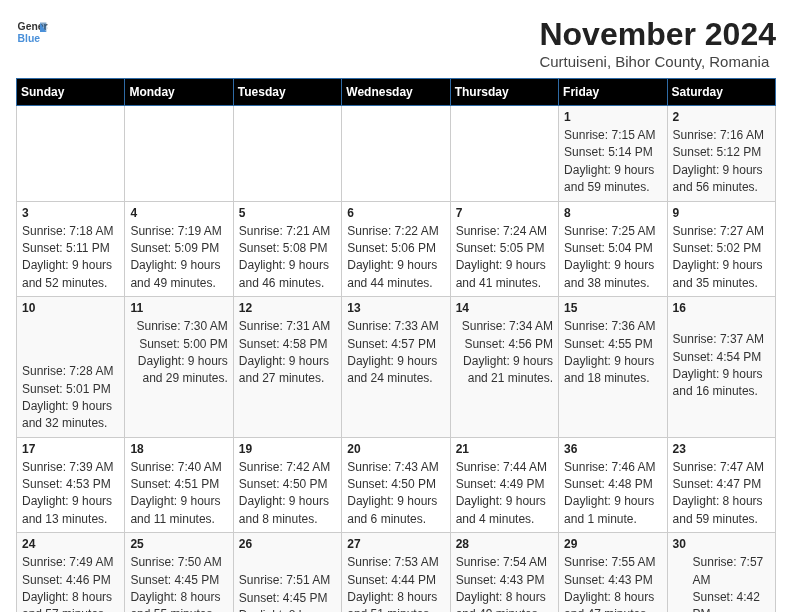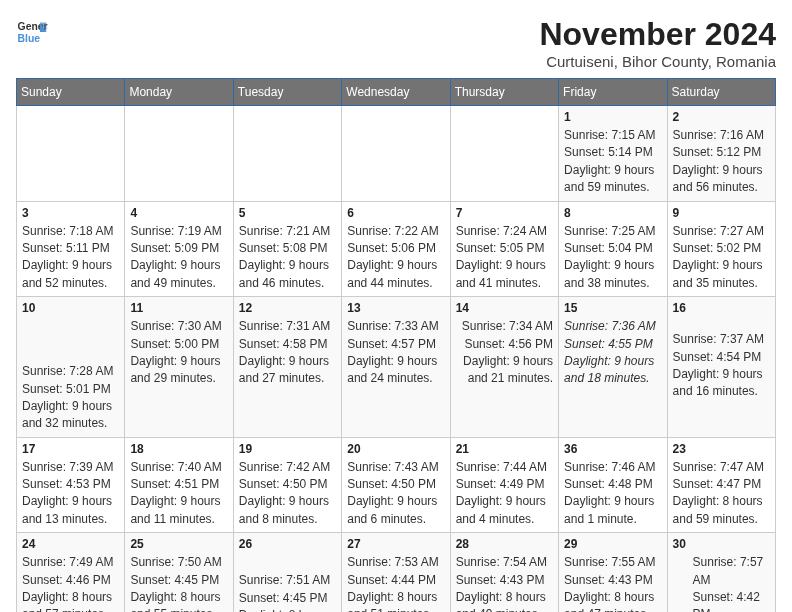--- a/index.html
+++ b/index.html
@@ -19,41 +19,41 @@
     .logo {
       display: flex;
       align-items: center;
       gap: 4px;
     }
     .logo-icon {
       width: 32px;
       height: 32px;
     }
     .title-block {
-      text-align: right;
+      text-align: left;
     }
     .main-title {
       font-size: 32px;
       font-weight: bold;
       color: #222;
     }
     .subtitle {
       font-size: 15px;
       color: #444;
     }
     table {
       width: 100%;
       border-collapse: collapse;
       table-layout: fixed;
     }
     thead tr th {
-      background-color: #737373;
+      background-color: #000000;
       color: #fff;
       font-size: 12px;
-      font-weight: normal;
+      font-weight: bold;
       padding: 6px 4px;
       text-align: left;
       border: 1px solid #2e6aa5;
     }
     tbody tr td {
       border: 1px solid #ccc;
       vertical-align: top;
       padding: 4px 5px;
       font-size: 10px;
       color: #222;
@@ -175,21 +175,21 @@
       </tr>
       <tr>
         <td>
           <span class="day-number">10</span>
           <div class="day-info" style="white-space: pre-line; margin-top: 48px;">Sunrise: 7:28 AM
 Sunset: 5:01 PM
 Daylight: 9 hours and 32 minutes.</div>
         </td>
         <td>
           <span class="day-number">11</span>
-          <div class="day-info" style="white-space: pre-line;">Sunrise: 7:30 AM
+          <div class="day-info" style="white-space: pre-line; text-align: right;">Sunrise: 7:30 AM
 Sunset: 5:00 PM
 Daylight: 9 hours and 29 minutes.</div>
         </td>
         <td>
           <span class="day-number">12</span>
           <div class="day-info" style="white-space: pre-line;">Sunrise: 7:31 AM
 Sunset: 4:58 PM
 Daylight: 9 hours and 27 minutes.</div>
         </td>
         <td>
@@ -199,21 +199,21 @@
 Daylight: 9 hours and 24 minutes.</div>
         </td>
         <td>
           <span class="day-number">14</span>
           <div class="day-info" style="white-space: pre-line; text-align: right;">Sunrise: 7:34 AM
 Sunset: 4:56 PM
 Daylight: 9 hours and 21 minutes.</div>
         </td>
         <td>
           <span class="day-number">15</span>
-          <div class="day-info" style="white-space: pre-line; font-style: italic;">Sunrise: 7:36 AM
+          <div class="day-info" style="white-space: pre-line;">Sunrise: 7:36 AM
 Sunset: 4:55 PM
 Daylight: 9 hours and 18 minutes.</div>
         </td>
         <td>
           <span class="day-number">16</span>
           <div class="day-info" style="white-space: pre-line; margin-top: 16px;">Sunrise: 7:37 AM
 Sunset: 4:54 PM
 Daylight: 9 hours and 16 minutes.</div>
         </td>
       </tr>

